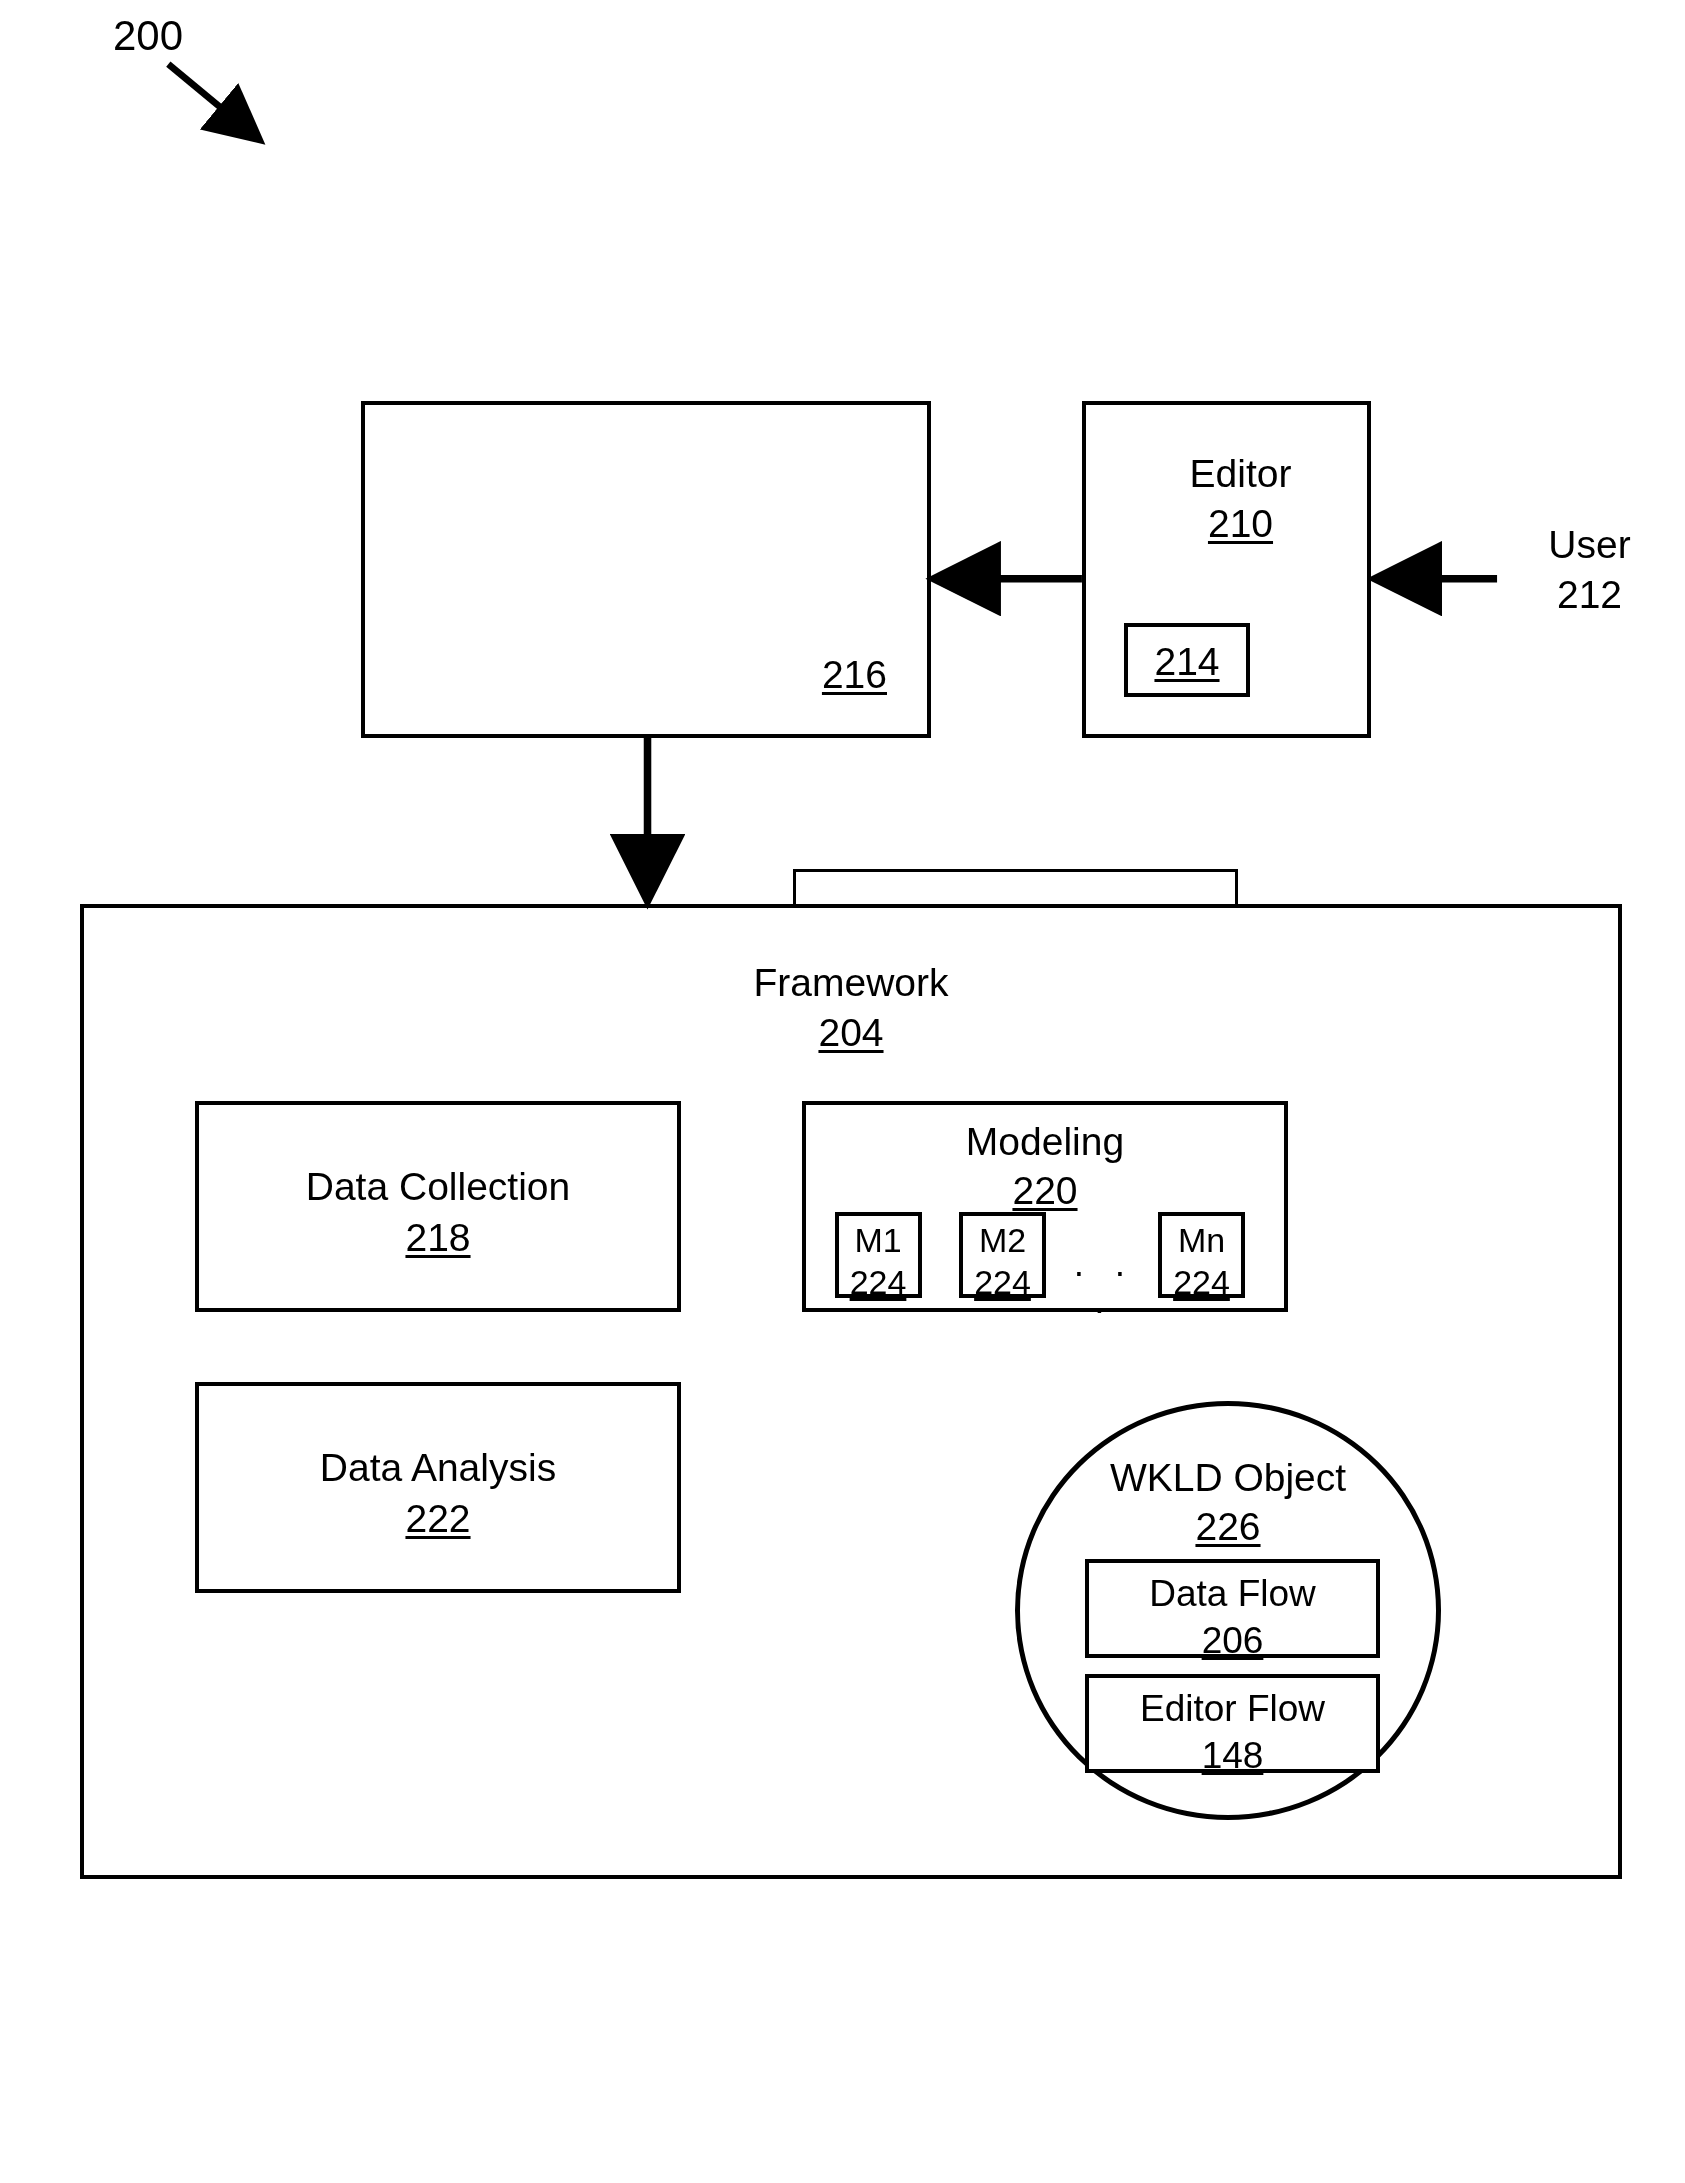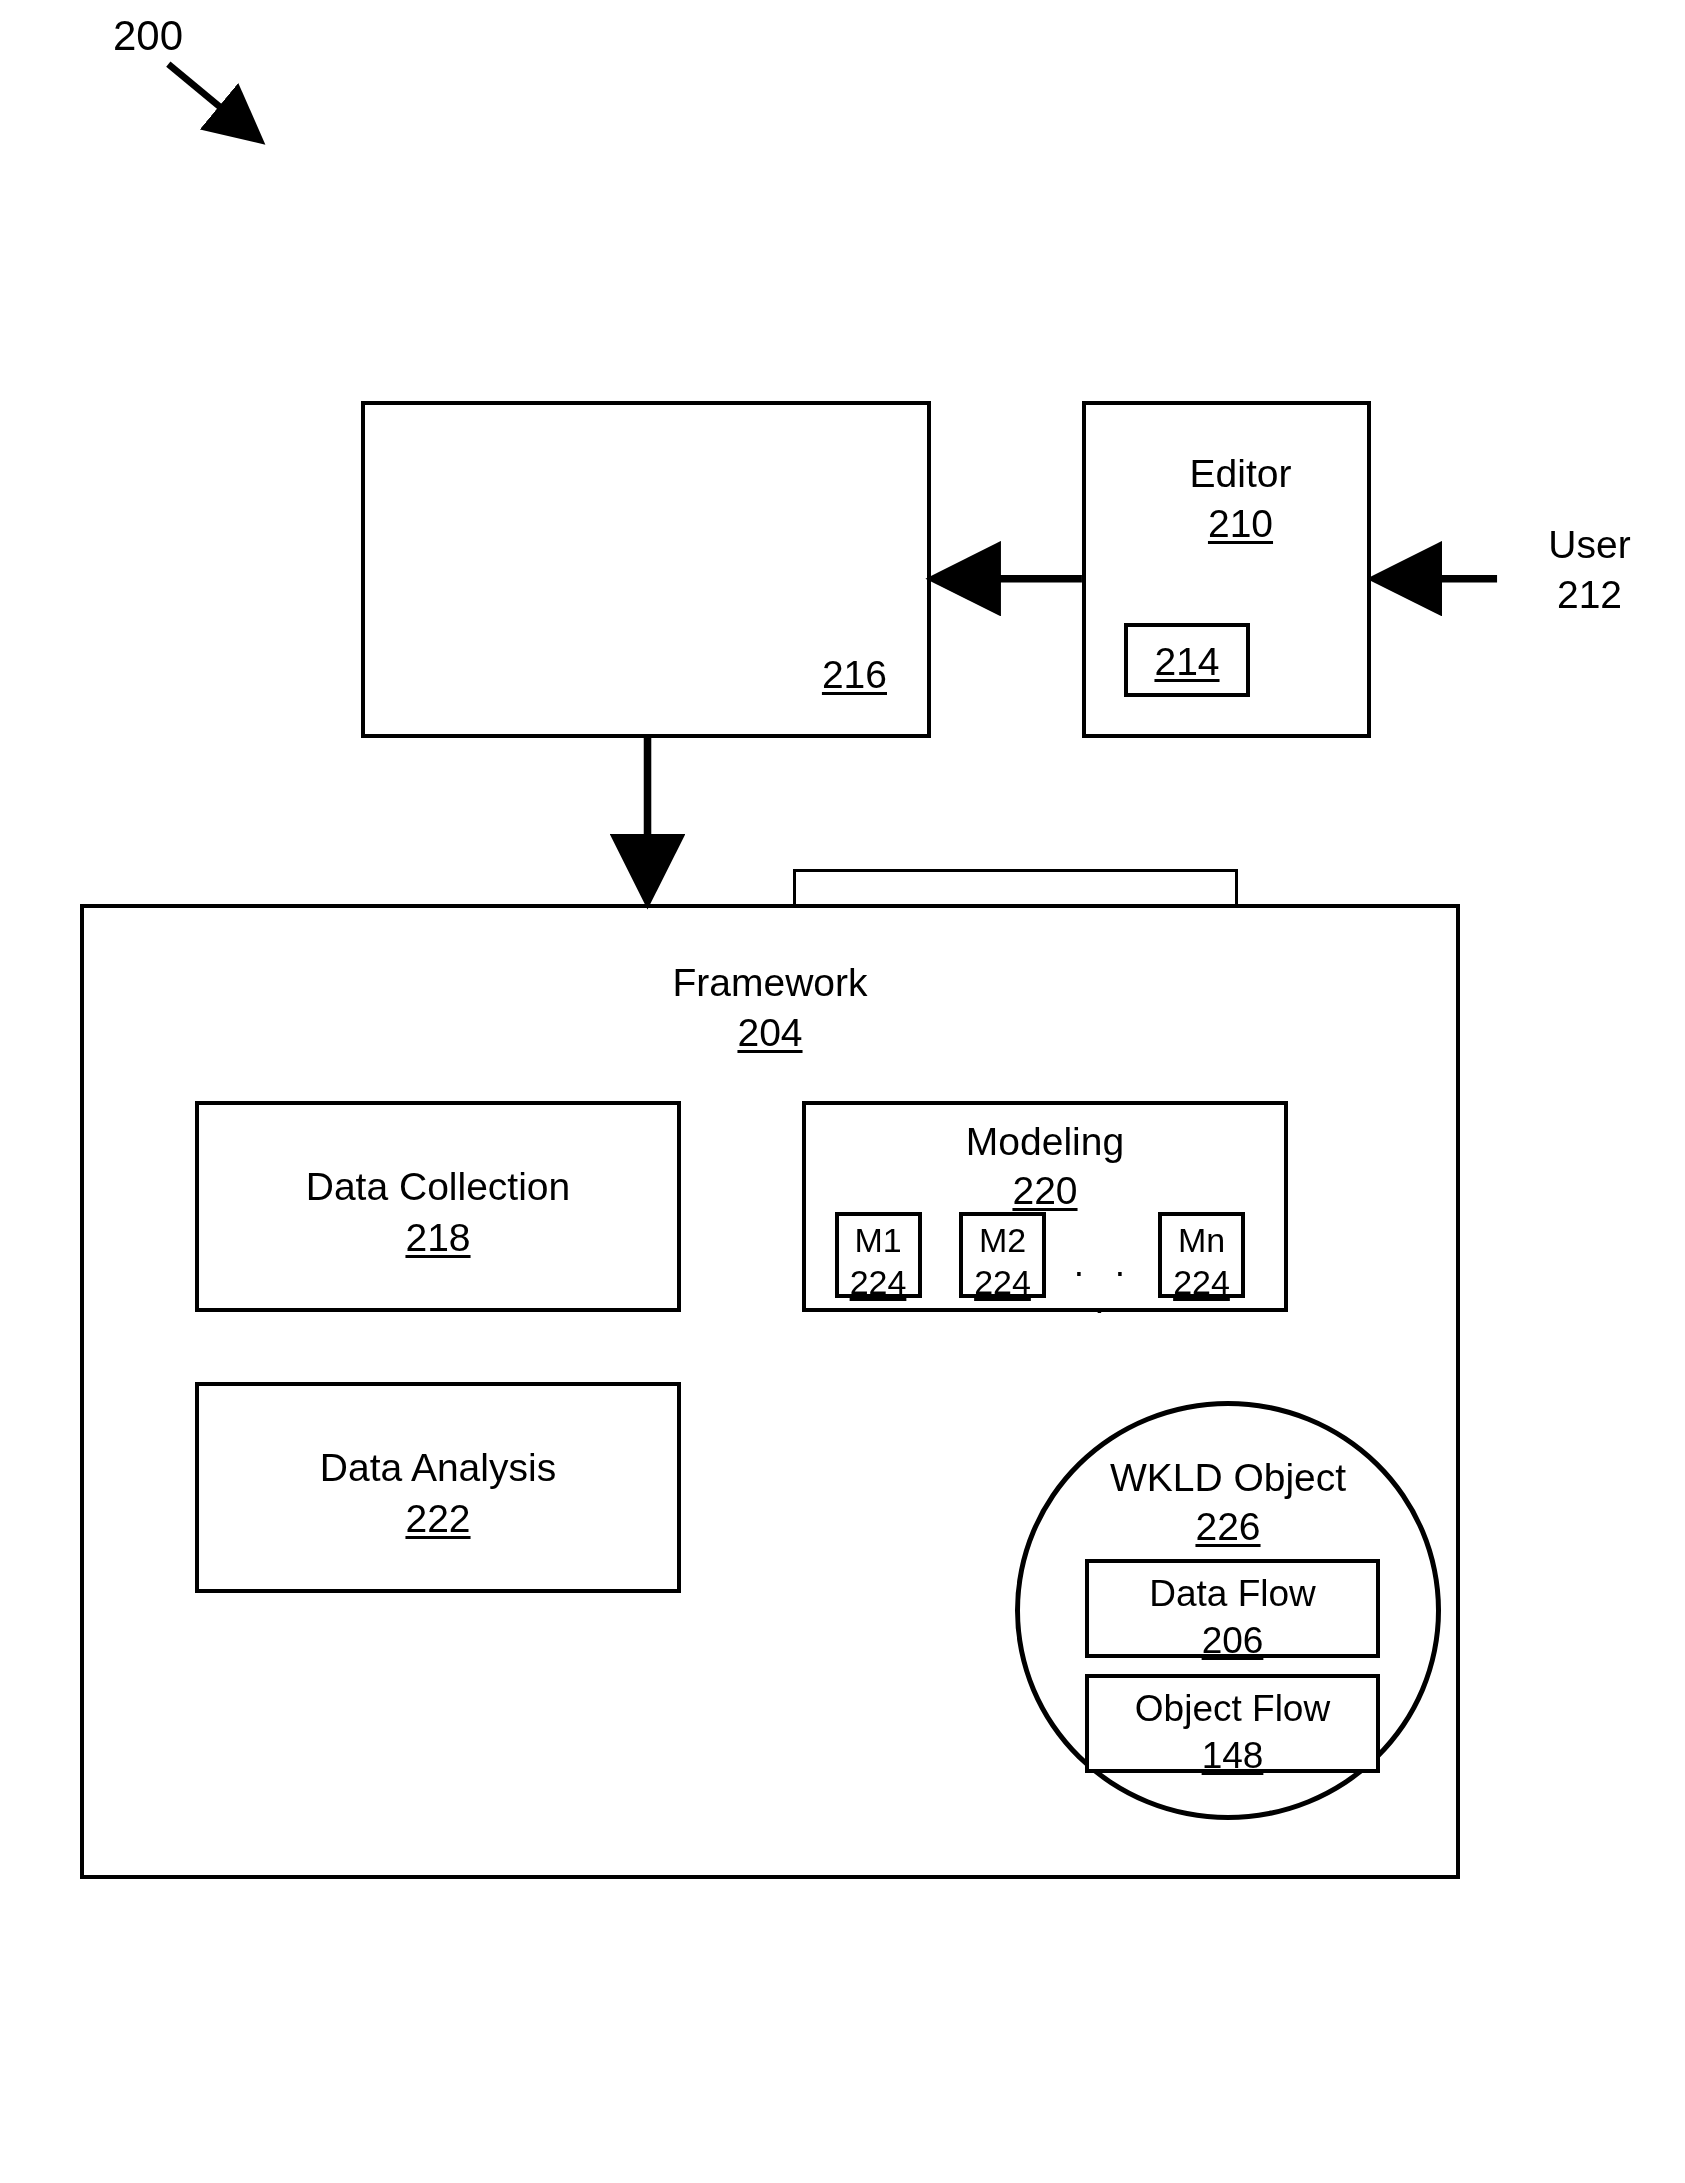--- a/index.html
+++ b/index.html
@@ -127,21 +127,21 @@
     width: 159px;
     text-align: center;
     font-size: 39px;
     line-height: 1.28;
   }
 
   
   #box-204 {
     left: 80px;
     top: 904px;
-    width: 1380px;
+    width: 1542px;
     height: 975px;
   }
   #lbl-204 {
     position: absolute;
     left: 0; right: 0;
     top: 50px;
     text-align: center;
     font-size: 39px;
     line-height: 1.28;
   }
@@ -385,21 +385,21 @@
 
       <div class="flowbox" id="box-206">
         <div class="ftxt">
           <span>Data Flow</span><br>
           <span class="ref">206</span>
         </div>
       </div>
 
       <div class="flowbox" id="box-208">
         <div class="ftxt">
-          <span>Object Flow</span><br>
+          <span>Editor Flow</span><br>
           <span class="ref">148</span>
         </div>
       </div>
     </div>
 
   </div>
 
   <svg id="connectors" viewBox="0 0 2009 2603">
     <defs>
       <marker id="ah-left" markerWidth="10" markerHeight="10" refX="8.6" refY="5" orient="auto">

